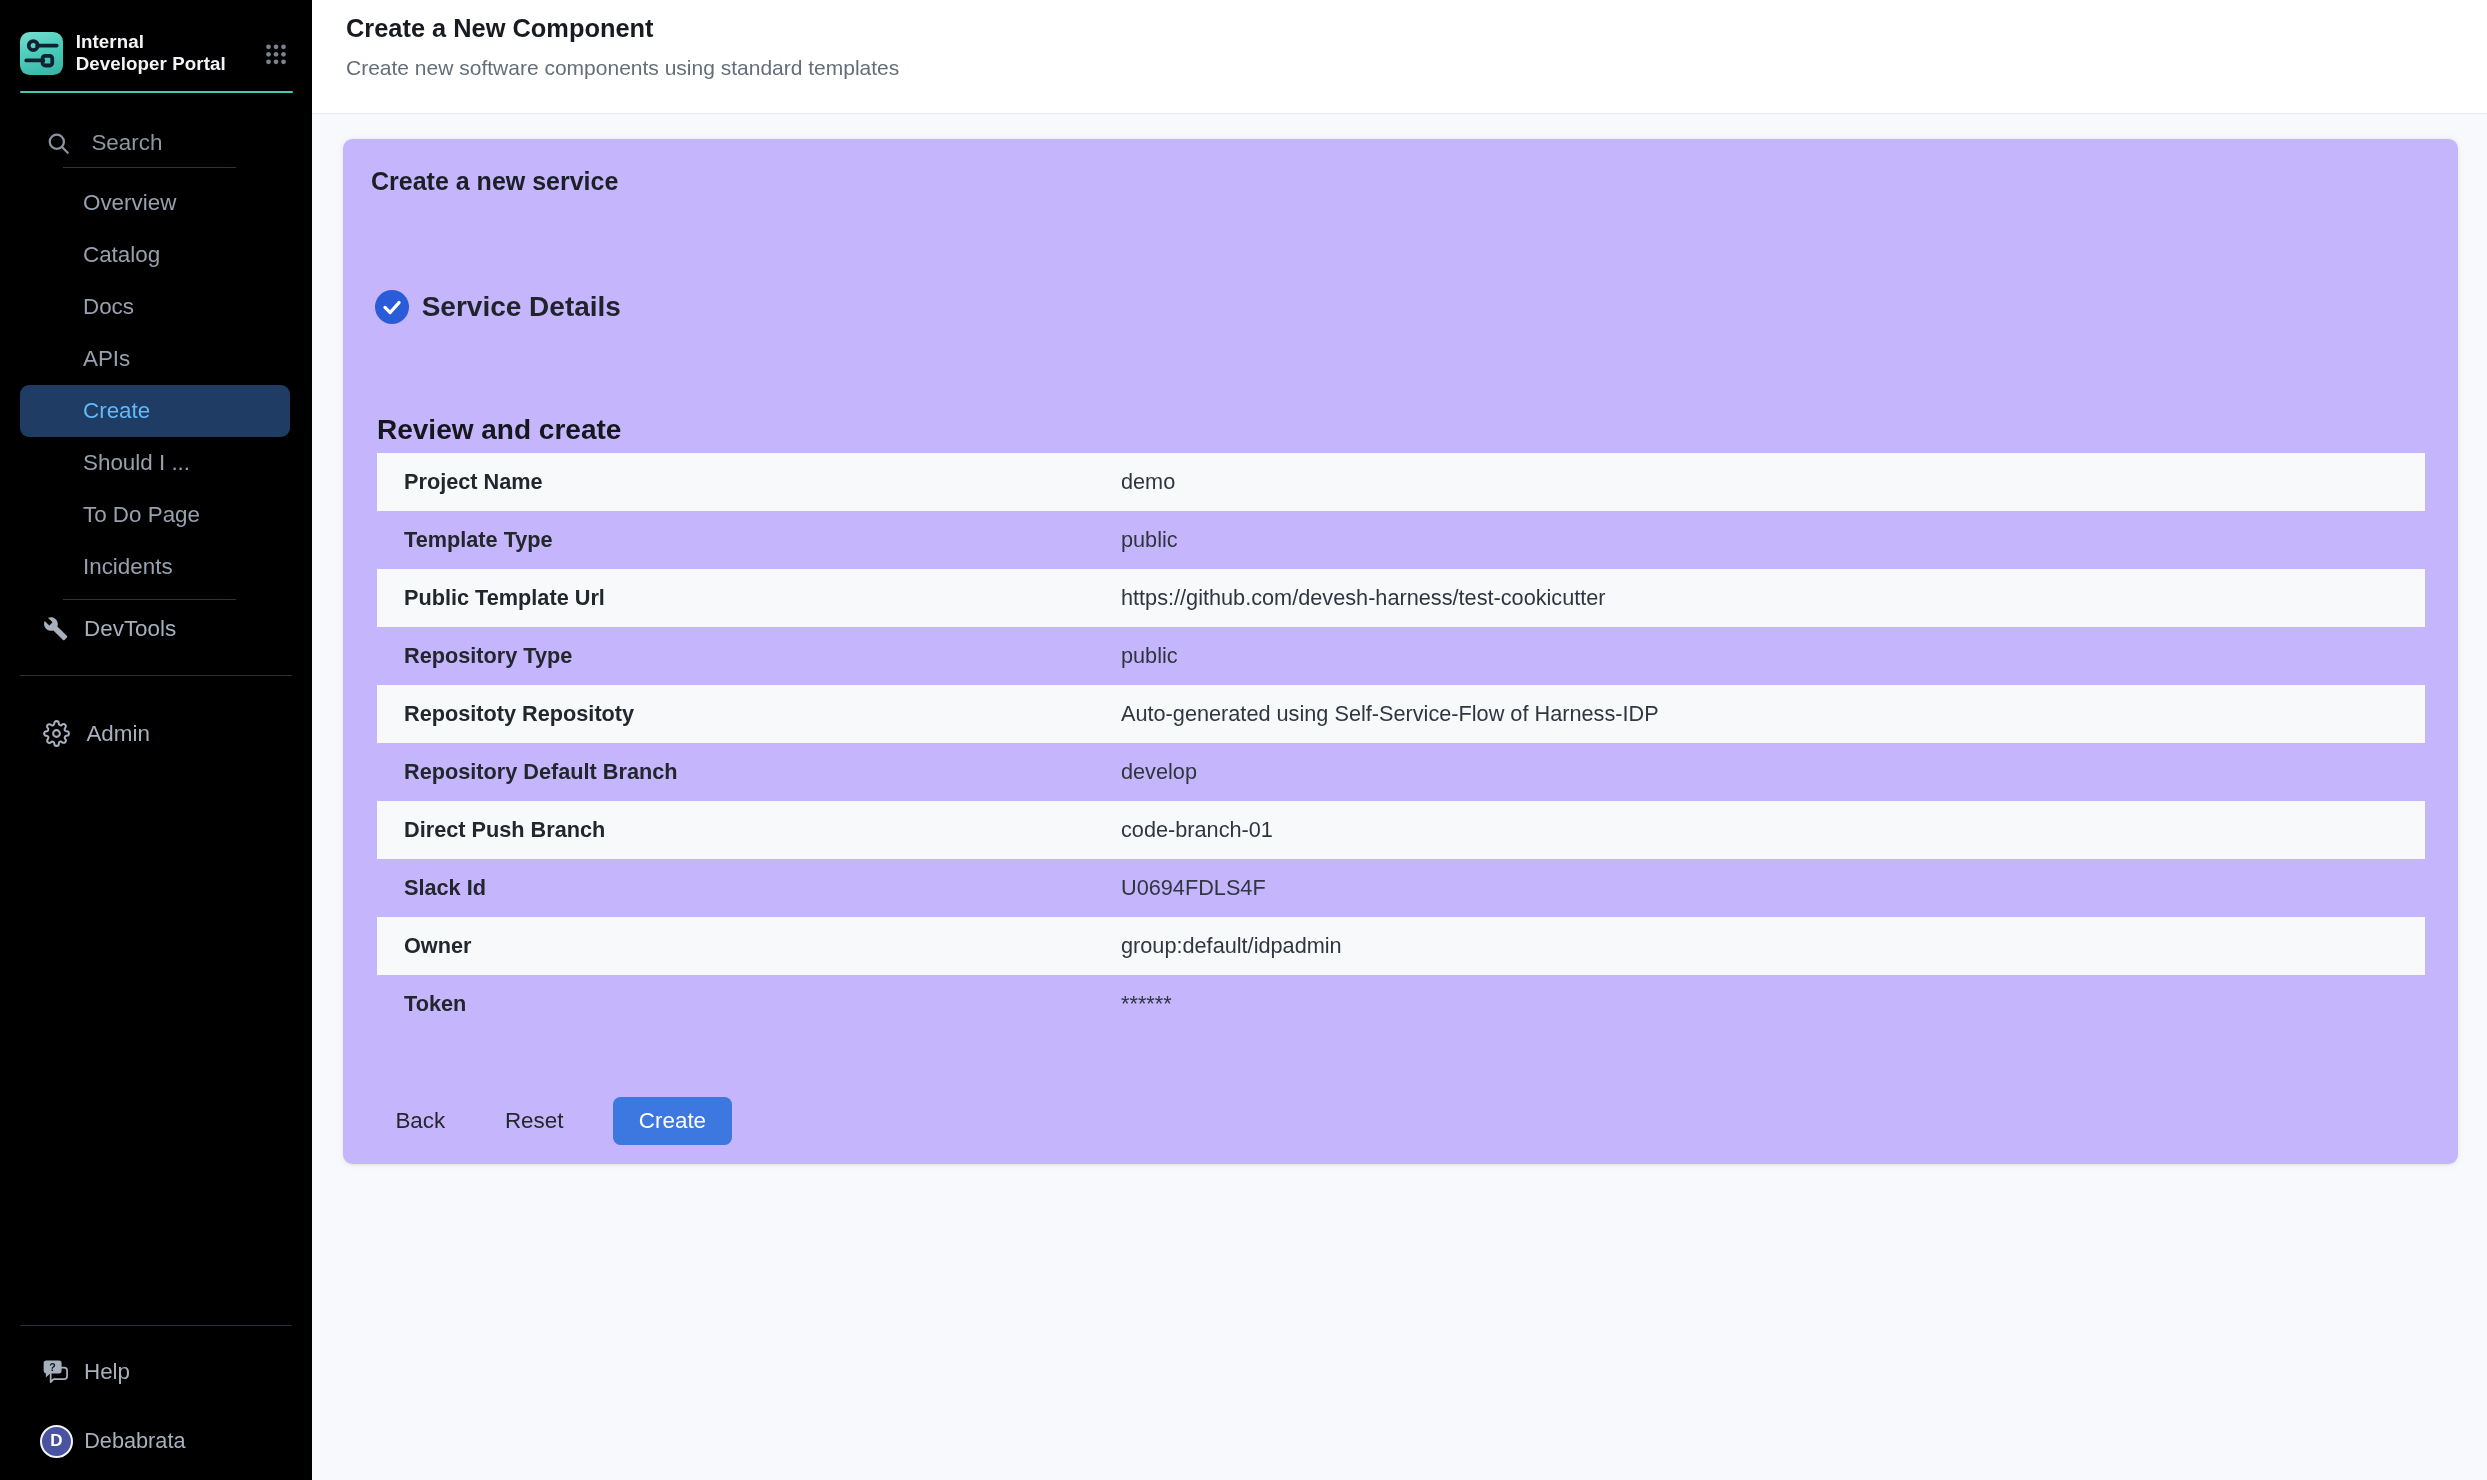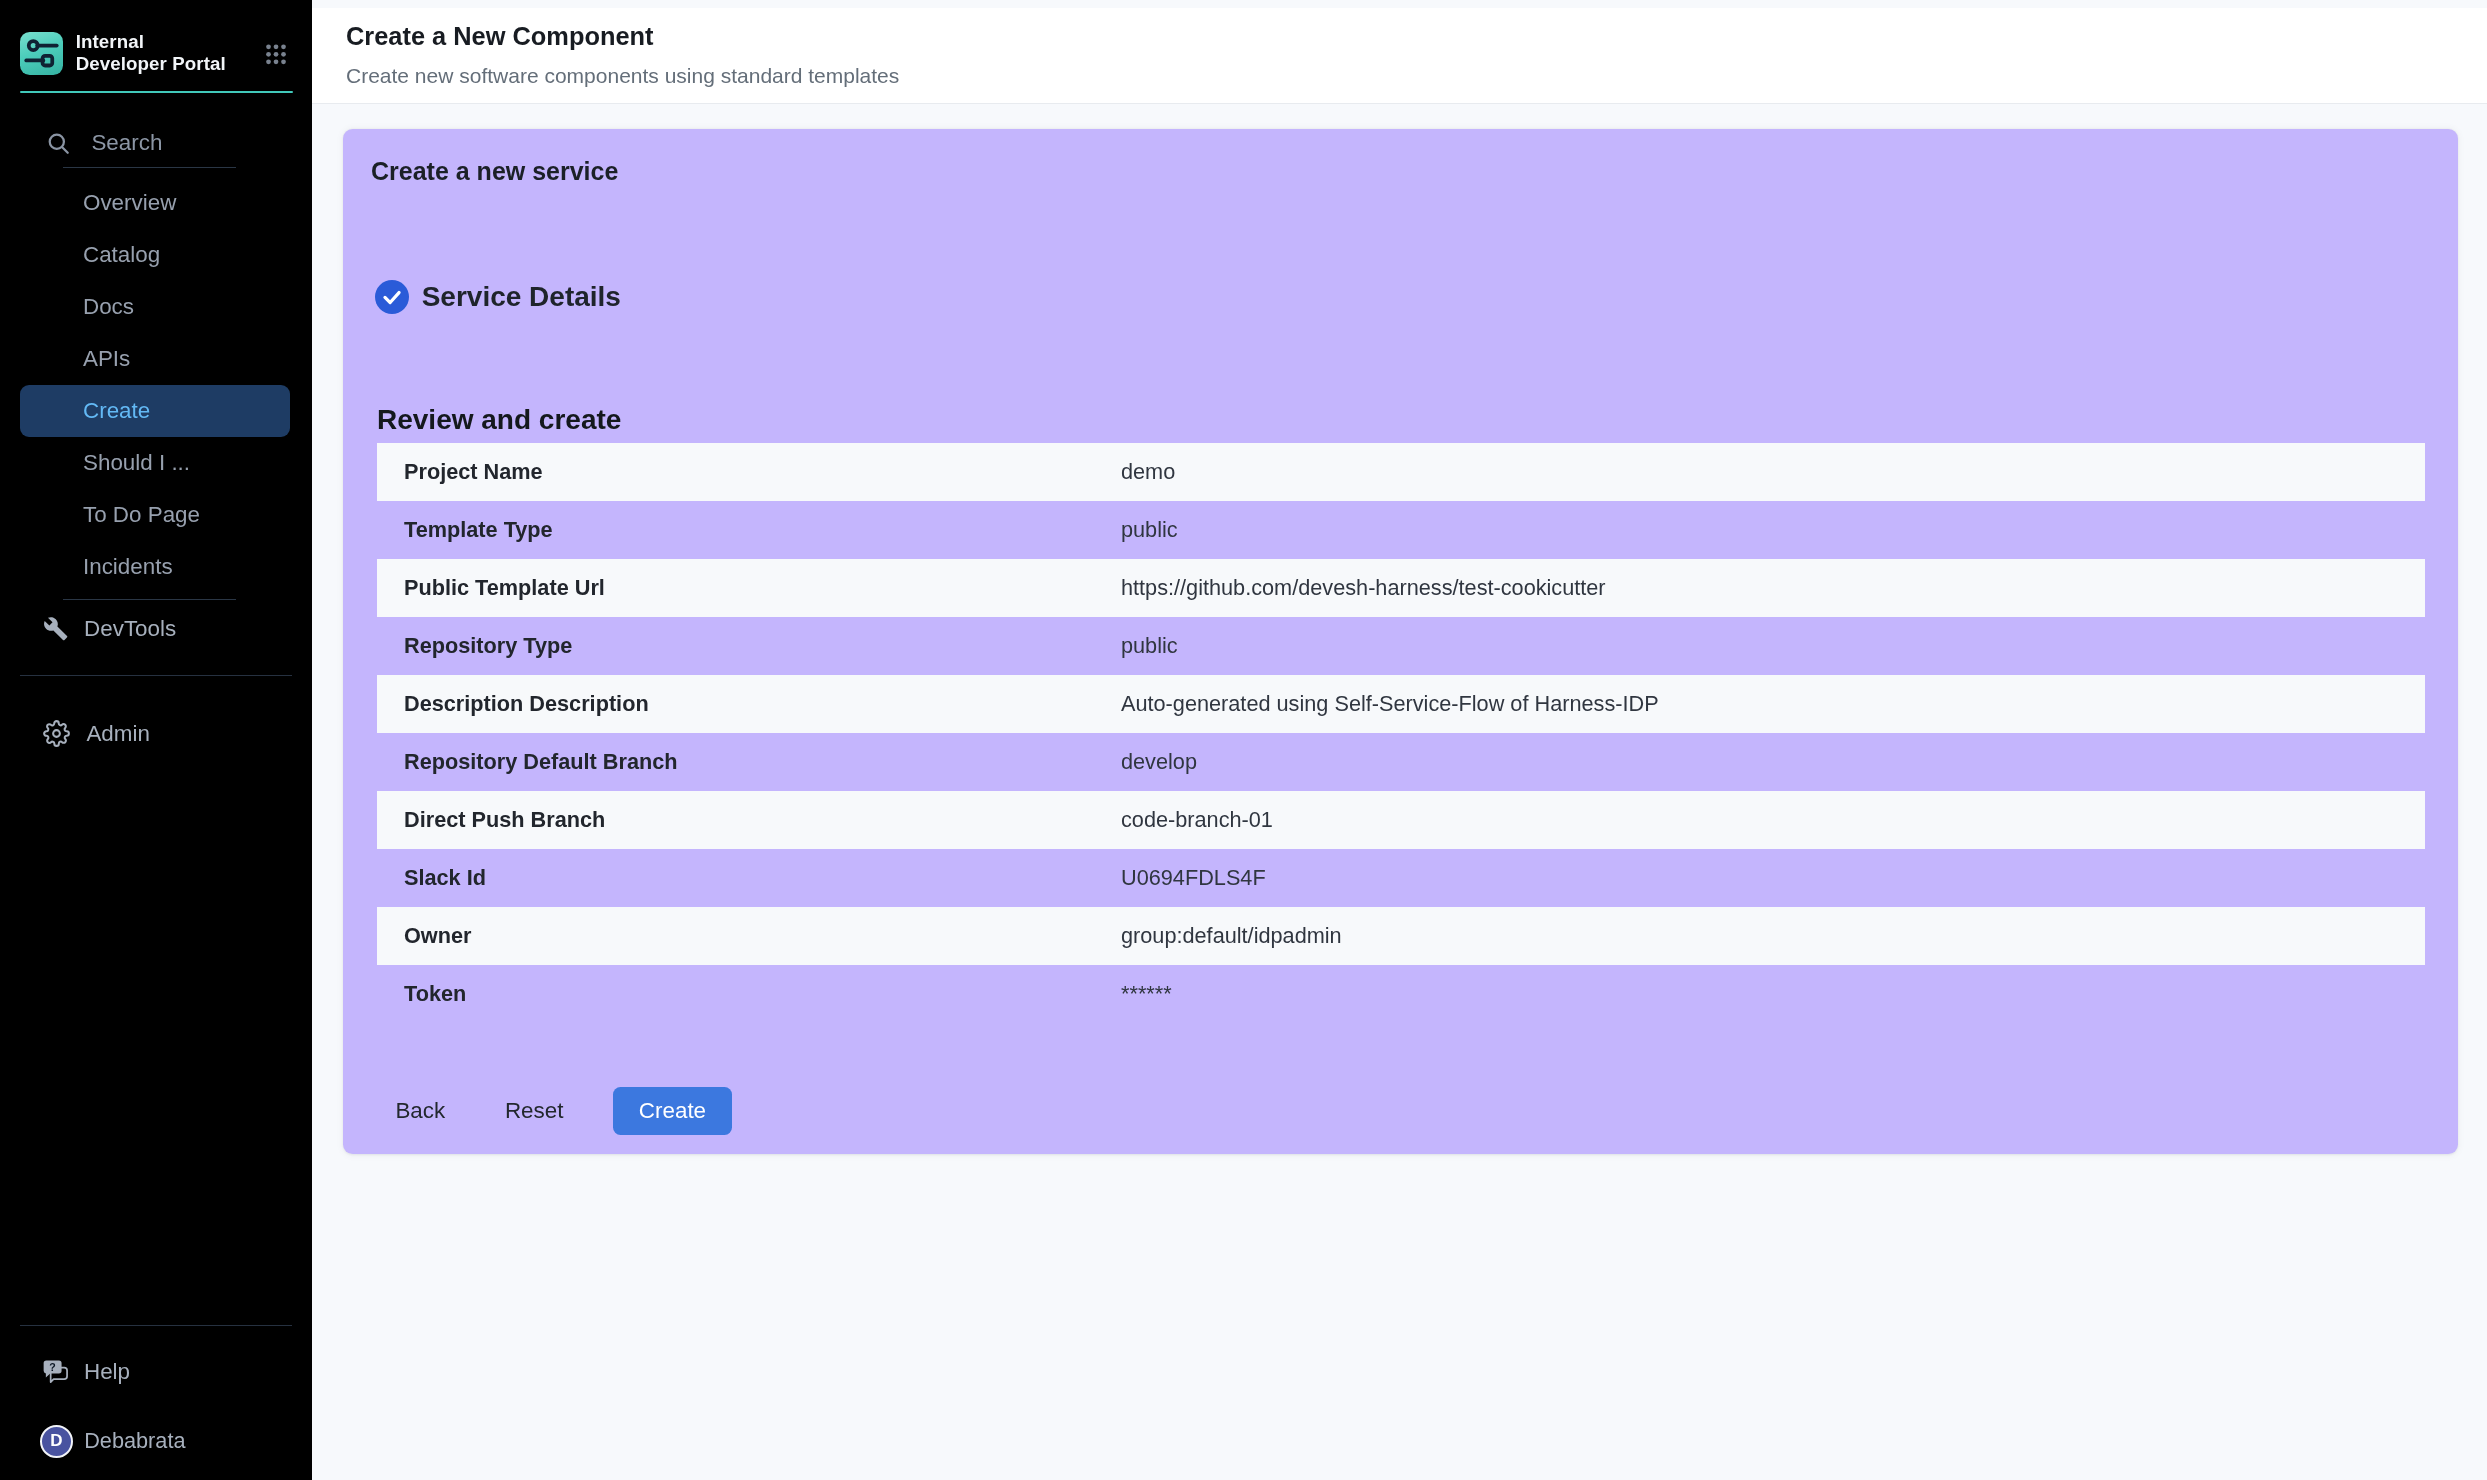--- a/index.html
+++ b/index.html
@@ -46,21 +46,21 @@
   .user-row { margin: 32px 0 22.4px 0; padding-left: 40px; display: flex; align-items: center; gap: 11.2px; cursor: pointer; }
   .avatar { width: 33px; height: 33px; border-radius: 50%; background: #4953A0;
     border: 2.2px solid #F2F4F9; color: #FFFFFF; font-size: 17px; font-weight: 700;
     display: flex; align-items: center; justify-content: center; }
   .user-name { color: #A7B0BD; font-size: 21.7px; }
 
   .icon { display: block; }
 
   
   .main { flex: 1; display: flex; flex-direction: column; height: 1480px; }
-  .page-header { height: 96px; background: #FFFFFF; padding: 12px 0 0 34px; border-bottom: 0.7px solid #E8EBEF; margin-top: 8px; }
+  .page-header { height: 114px; background: #FFFFFF; padding: 12px 0 0 34px; border-bottom: 0.7px solid #E8EBEF; }
   .page-title { font-size: 25.4px; font-weight: 700; color: #181C22; line-height: 1.3; }
   .page-subtitle { margin-top: 11.2px; font-size: 21px; color: #646E79; }
 
   .content { flex: 1; background: #F7F9FC; padding: 25.4px 28px 0 31px; }
   .card { width: 2115px; height: 1025px; background: #c4b5fd; border-radius: 9.7px;
     box-shadow: 0 0.7px 2.2px rgba(16,24,40,0.07), 0 0.7px 9px rgba(16,24,40,0.05); }
   .card-title { padding: 28px 0 0 28px; font-size: 25px; font-weight: 700; color: #1B2027; }
 
   .stepper { margin: 94px 0 0 32px; display: flex; align-items: center; gap: 12.7px; }
   .step-check { width: 34px; height: 34px; }
@@ -234,21 +234,21 @@
             <div class="review-label">Public Template Url</div>
             <div class="review-value">https://github.com/devesh-harness/test-cookicutter</div>
           </div>
 
           <div class="review-row">
             <div class="review-label">Repository Type</div>
             <div class="review-value">public</div>
           </div>
 
           <div class="review-row">
-            <div class="review-label">Description Description</div>
+            <div class="review-label">Repositoty Repositoty</div>
             <div class="review-value">Auto-generated using Self-Service-Flow of Harness-IDP</div>
           </div>
 
           <div class="review-row">
             <div class="review-label">Repository Default Branch</div>
             <div class="review-value">develop</div>
           </div>
 
           <div class="review-row">
             <div class="review-label">Direct Push Branch</div>

